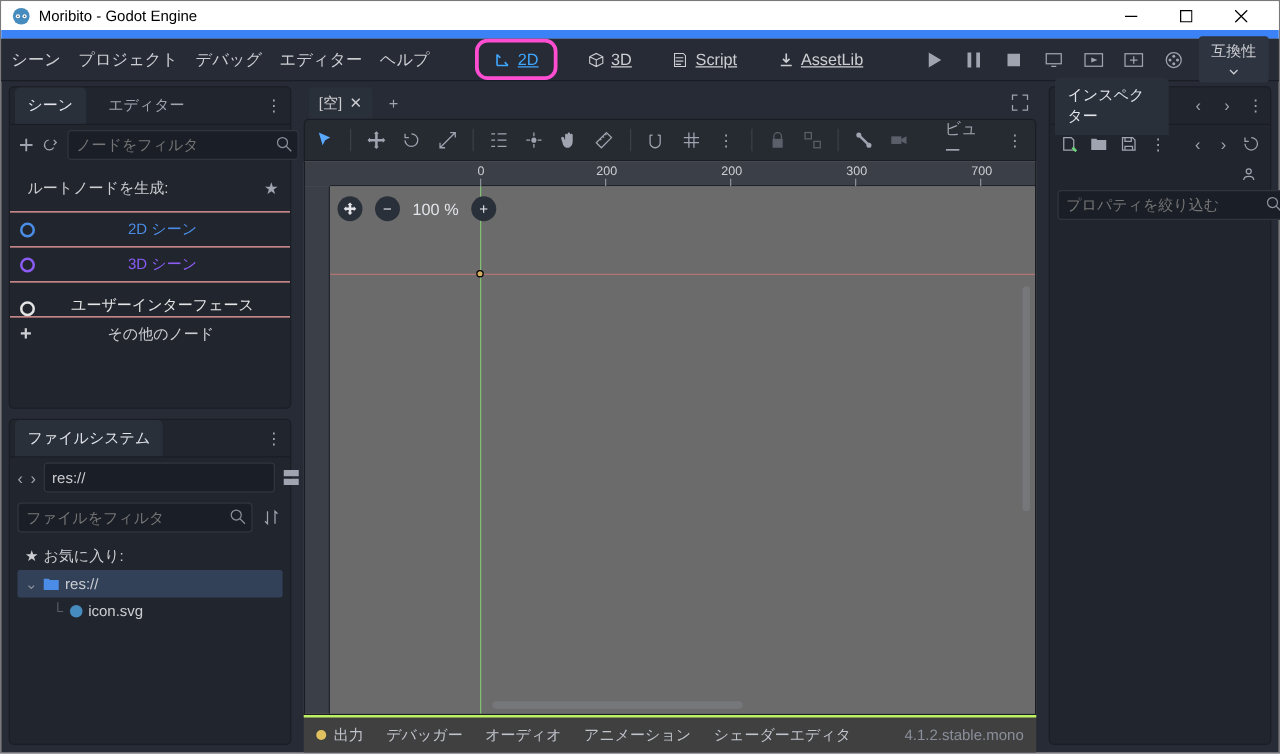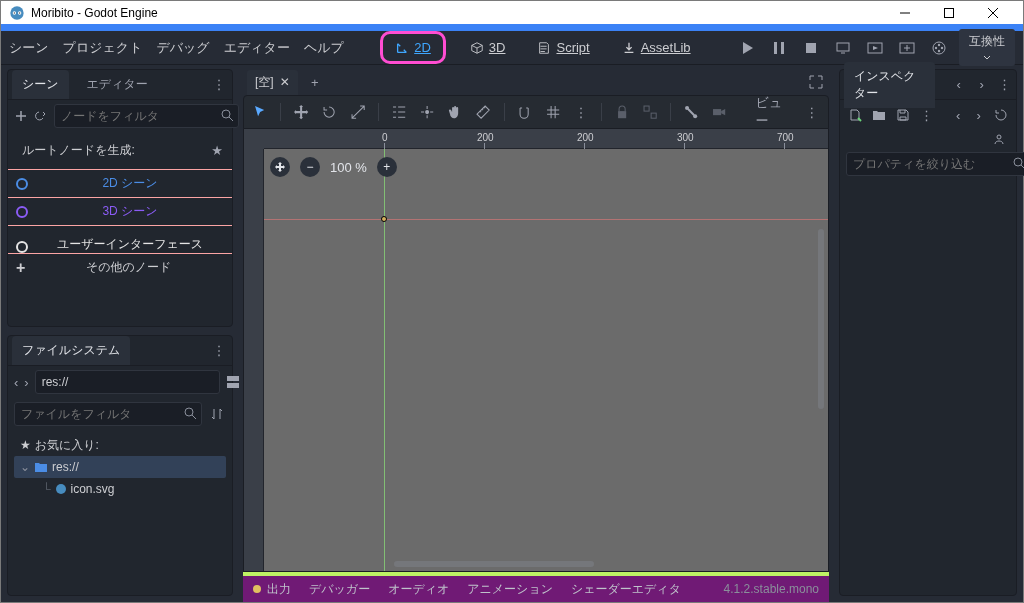--- a/index.html
+++ b/index.html
@@ -73,21 +73,21 @@
 .origin-dot { position:absolute; top: 67px; left:117px; width:6px; height:6px; border-radius:50%; background:#d4b060; border:1px solid #000;}
 .zoom-hud { position: absolute; top: 8px; left: 6px; display: flex; align-items: center; gap: 10px; color: #e2e4e9; font-size: 13px; }
 .zoom-hud .zbtn { width: 20px; height: 20px; border-radius: 50%; background: #2a303a; display:flex; align-items:center; justify-content:center; cursor:pointer; font-size:12px;}
 .tick { position:absolute; font-size:10px; color:#cdced2; }
 .ruler-tick-h { top:3px; }
 .ruler-line-h { position:absolute; top:14px; height:6px; width:1px; background:#8a8f9b;}
 .vp-scrollbar { position:absolute; bottom:4px; left:130px; width:200px; height:6px; background:#8a8f9b55; border-radius:3px;}
 .vp-scrollbar-v { position:absolute; right:4px; top:80px; height:180px; width:6px; background:#8a8f9b55; border-radius:3px;}
 
 
-.bottombar { height: 30px; background: #701a75; display: flex; align-items: center; padding: 0 10px; gap: 18px; font-size: 12px; color: #bfc3cb; border-top: 4px solid #bef264; }
+.bottombar { height: 30px; background: #404040; display: flex; align-items: center; padding: 0 10px; gap: 18px; font-size: 12px; color: #bfc3cb; border-top: 2px solid #bef264; }
 .bottombar .dot { width:8px; height:8px; border-radius:50%; background:#e1c060; margin-right:-12px;}
 .bottombar .ver { margin-left: auto; color: #8a8f9b; }
 
 
 .insp-row { display:flex; gap:10px; padding:6px 8px; align-items:center; }
 .insp-search { display:flex; align-items:center; padding:0 6px 6px 6px; gap:6px;}
 .smallbtn { width:18px; height:18px; color:#a0a4b0; display:flex; align-items:center; justify-content:center; cursor:pointer;}
 </style>
 </head>
 <body>

